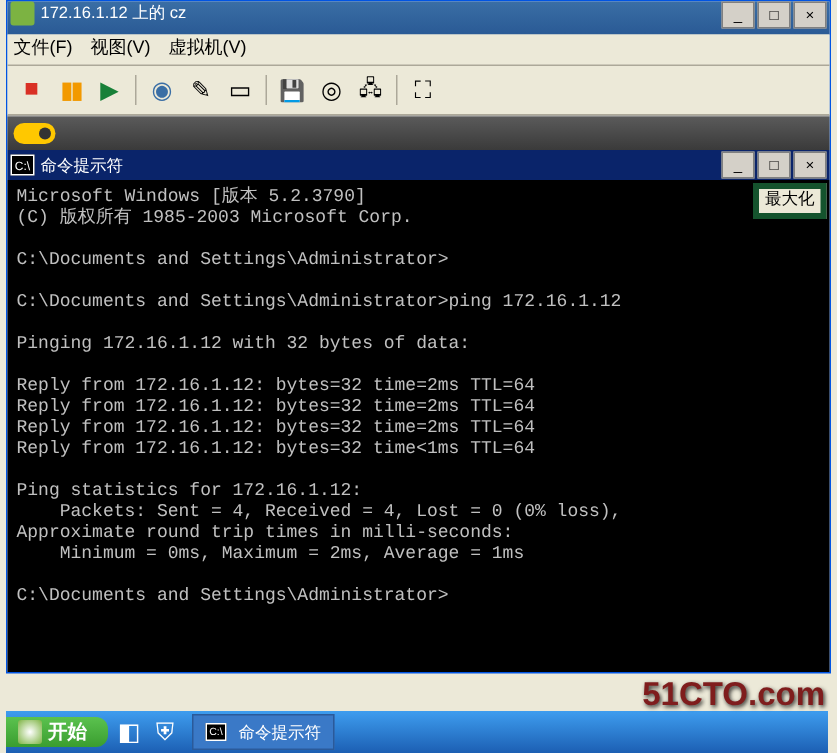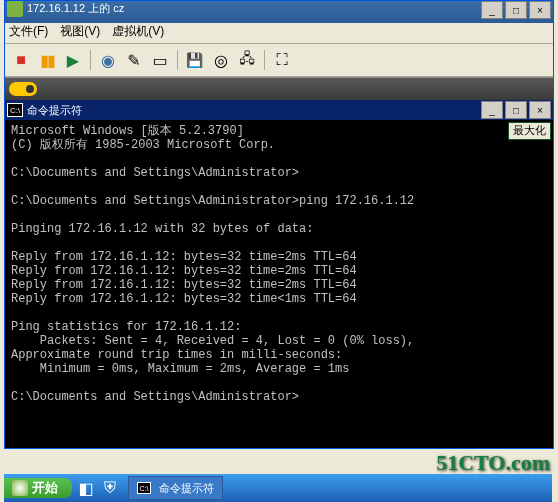--- a/index.html
+++ b/index.html
@@ -13,27 +13,27 @@
 .toolbar{height:28px;display:flex;align-items:center;padding:2px 4px;gap:2px;background:#ece9d8;border-bottom:1px solid #aca899}
 .tbtn{width:22px;height:22px;display:flex;align-items:center;justify-content:center;border:1px solid transparent;cursor:pointer}
 .sep{width:1px;height:20px;background:#aca899;margin:0 3px}
 .dark-hdr{background:linear-gradient(#5a5a5a,#3a3a3a);height:22px;display:flex;align-items:center;padding:0 4px;border-top:1px solid #888}
 .yellow-tag{width:28px;height:14px;background:#ffc800;border-radius:7px;display:inline-block;position:relative}
 .yellow-tag::after{content:"";position:absolute;right:3px;top:3px;width:8px;height:8px;background:#333;border-radius:50%}
 .cmd-titlebar{background:#0a246a;color:#fff;height:20px;display:flex;align-items:center;padding:0 2px;font-size:11px}
 .cmd-icon{width:14px;height:12px;background:#000;border:1px solid #fff;margin-right:4px;display:inline-flex;align-items:center;justify-content:center;font-size:8px;color:#fff}
 .cmd-titlebar .title{flex:1}
 .console{background:#000;color:#c0c0c0;font-family:"Consolas","Courier New",monospace;font-size:12px;line-height:14px;padding:4px 6px;white-space:pre;position:relative;height:320px;width:536px;overflow:hidden}
-.max-btn{position:absolute;top:2px;right:2px;background:#ece9d8;color:#000;font-size:11px;padding:1px 4px;border:1px solid #14532d;cursor:pointer}
+.max-btn{position:absolute;top:2px;right:2px;background:#ece9d8;color:#000;font-size:11px;padding:1px 4px;border:4px solid #14532d;cursor:pointer}
 .taskbar{position:absolute;bottom:0;left:4px;width:548px;height:28px;background:linear-gradient(#3e9def,#1c5fb3);display:flex;align-items:center}
 .start{background:linear-gradient(#5bc24f,#3a9d2f);height:20px;padding:0 14px 0 8px;display:flex;align-items:center;color:#fff;font-size:13px;font-weight:bold;border-radius:0 8px 8px 0;gap:4px}
 .start-icon{width:16px;height:16px;background:radial-gradient(circle,#fff,#7cb342);border-radius:2px}
 .task-item{background:#3a79c7;height:22px;margin-left:8px;padding:0 8px;display:flex;align-items:center;color:#fff;font-size:11px;border:1px solid #2a5a9a;gap:4px}
 .ql{width:20px;height:20px;margin-left:4px;display:flex;align-items:center;justify-content:center}
-.watermark{position:absolute;bottom:26px;right:8px;color:#15803d;font-size:22px;font-weight:bold;text-shadow:1px 1px 3px rgba(0,0,0,.8);pointer-events:none;font-family:Liberation Serif, serif}
+.watermark{position:absolute;bottom:26px;right:8px;color:#7f1d1d;font-size:22px;font-weight:bold;text-shadow:1px 1px 3px rgba(0,0,0,.8);pointer-events:none;font-family:Liberation Sans, sans-serif}
 .watermark .sub{font-size:12px}
 </style>
 </head>
 <body>
 
 <div class="outer-win">
   <div class="titlebar">
     <span class="icon"></span>
     <span class="title">172.16.1.12 上的 cz</span>
     <div class="win-btns">

